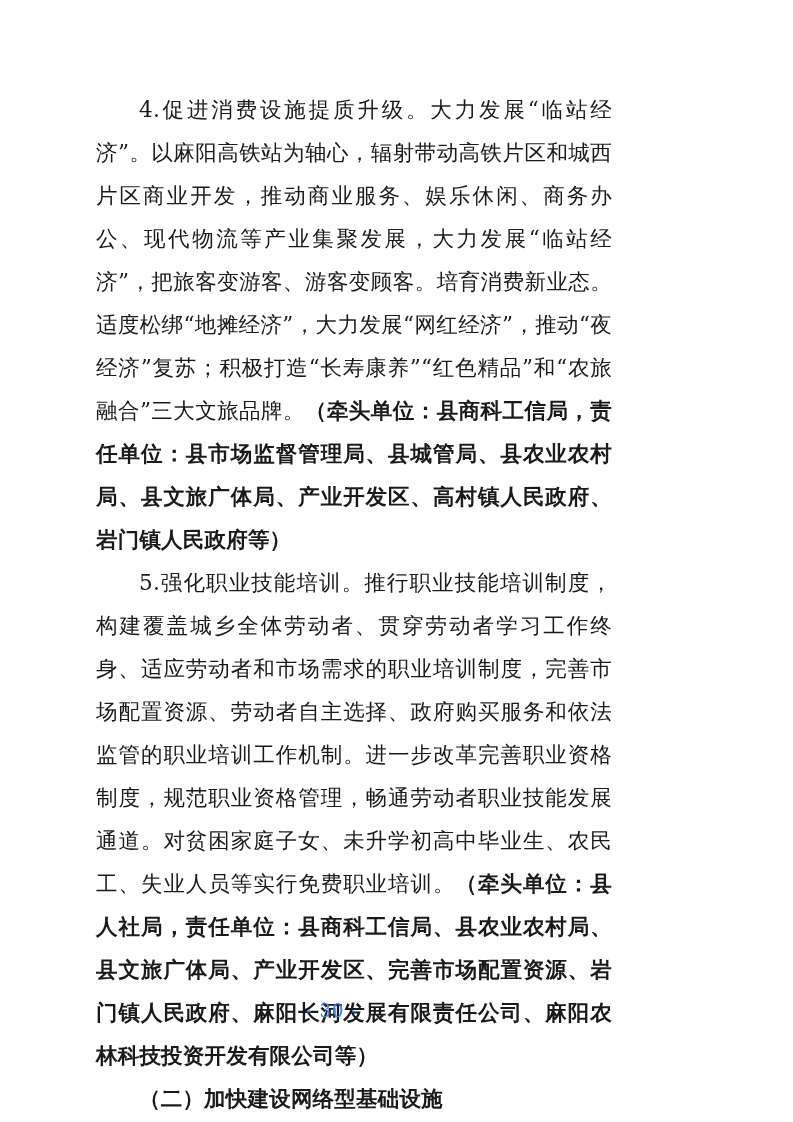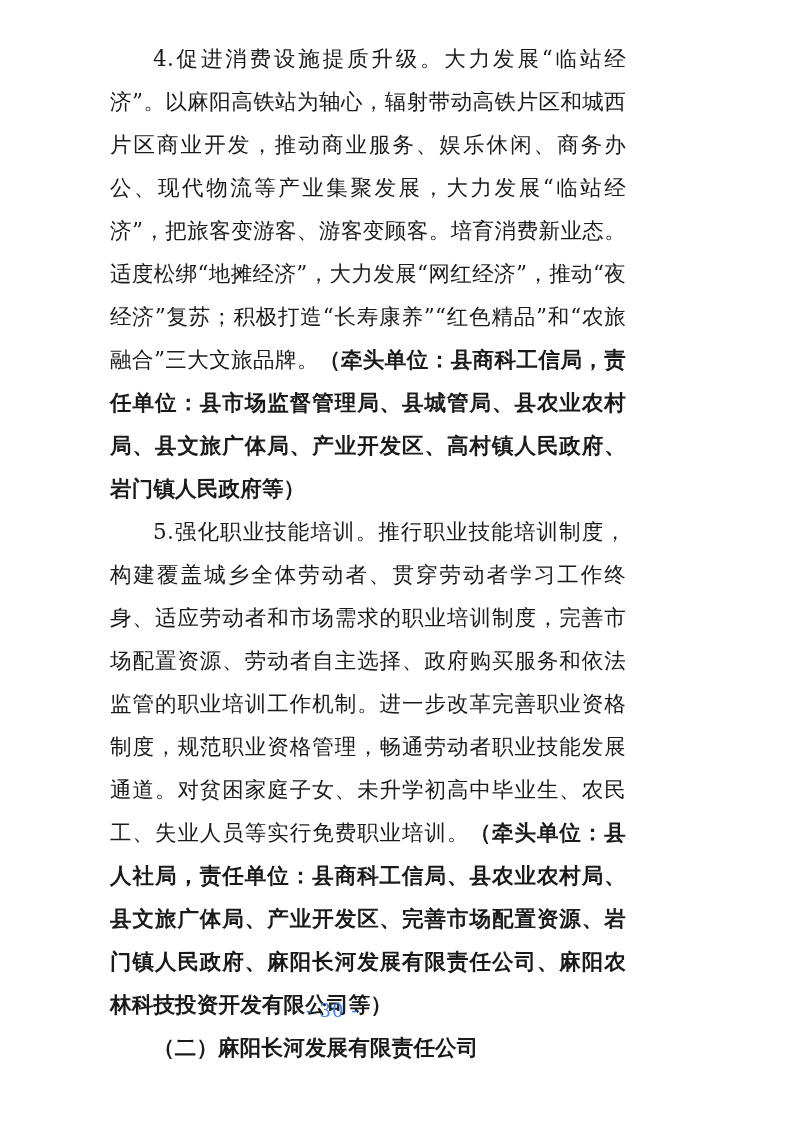--- a/index.html
+++ b/index.html
@@ -10,25 +10,25 @@
   body {
     width: 793px;
     height: 1122px;
     position: relative;
     font-family: "DejaVu Serif", "Liberation Serif", serif;
     color: #1a1a1a;
     overflow: hidden;
   }
   .page {
     position: absolute;
-    left: 14px; top: 0;
+    left: 0; top: 0;
     width: 708px;
     height: 1122px;
     box-sizing: border-box;
-    padding: 37px 96px 0 96px;
+    padding: 88px 96px 0 96px;
     background: #fff;
   }
   .body-text {
     font-size: 21.5px;
     line-height: 43px;
     text-align: justify;
     text-justify: inter-ideograph;
     letter-spacing: 0.2px;
   }
   p.para {
@@ -59,18 +59,18 @@
 </style>
 </head>
 <body>
 
 <div class="page">
 
   <p class="para body-text"><span>4.促进消费设施提质升级。大力发展“临站经济”。以麻阳高铁站为轴心，辐射带动高铁片区和城西片区商业开发，推动商业服务、娱乐休闲、商务办公、现代物流等产业集聚发展，大力发展“临站经济”，把旅客变游客、游客变顾客。培育消费新业态。适度松绑“地摊经济”，大力发展“网红经济”，推动“夜经济”复苏；积极打造“长寿康养”“红色精品”和“农旅融合”三大文旅品牌。</span><span class="bold-span">（牵头单位：县商科工信局，责任单位：县市场监督管理局、县城管局、县农业农村局、县文旅广体局、产业开发区、高村镇人民政府、岩门镇人民政府等）</span></p>
 
   <p class="para body-text"><span>5.强化职业技能培训。推行职业技能培训制度，构建覆盖城乡全体劳动者、贯穿劳动者学习工作终身、适应劳动者和市场需求的职业培训制度，完善市场配置资源、劳动者自主选择、政府购买服务和依法监管的职业培训工作机制。进一步改革完善职业资格制度，规范职业资格管理，畅通劳动者职业技能发展通道。对贫困家庭子女、未升学初高中毕业生、农民工、失业人员等实行免费职业培训。</span><span class="bold-span">（牵头单位：县人社局，责任单位：县商科工信局、县农业农村局、县文旅广体局、产业开发区、完善市场配置资源、岩门镇人民政府、麻阳长河发展有限责任公司、麻阳农林科技投资开发有限公司等）</span></p>
 
-  <h2 class="heading body-text">（二）麻阳长河发展有限责任公司</h2>
+  <h2 class="heading body-text">（二）加快建设网络型基础设施</h2>
 
 
 </div>
 
 <div class="footer">- 30 -</div>
 
 </body></html>

